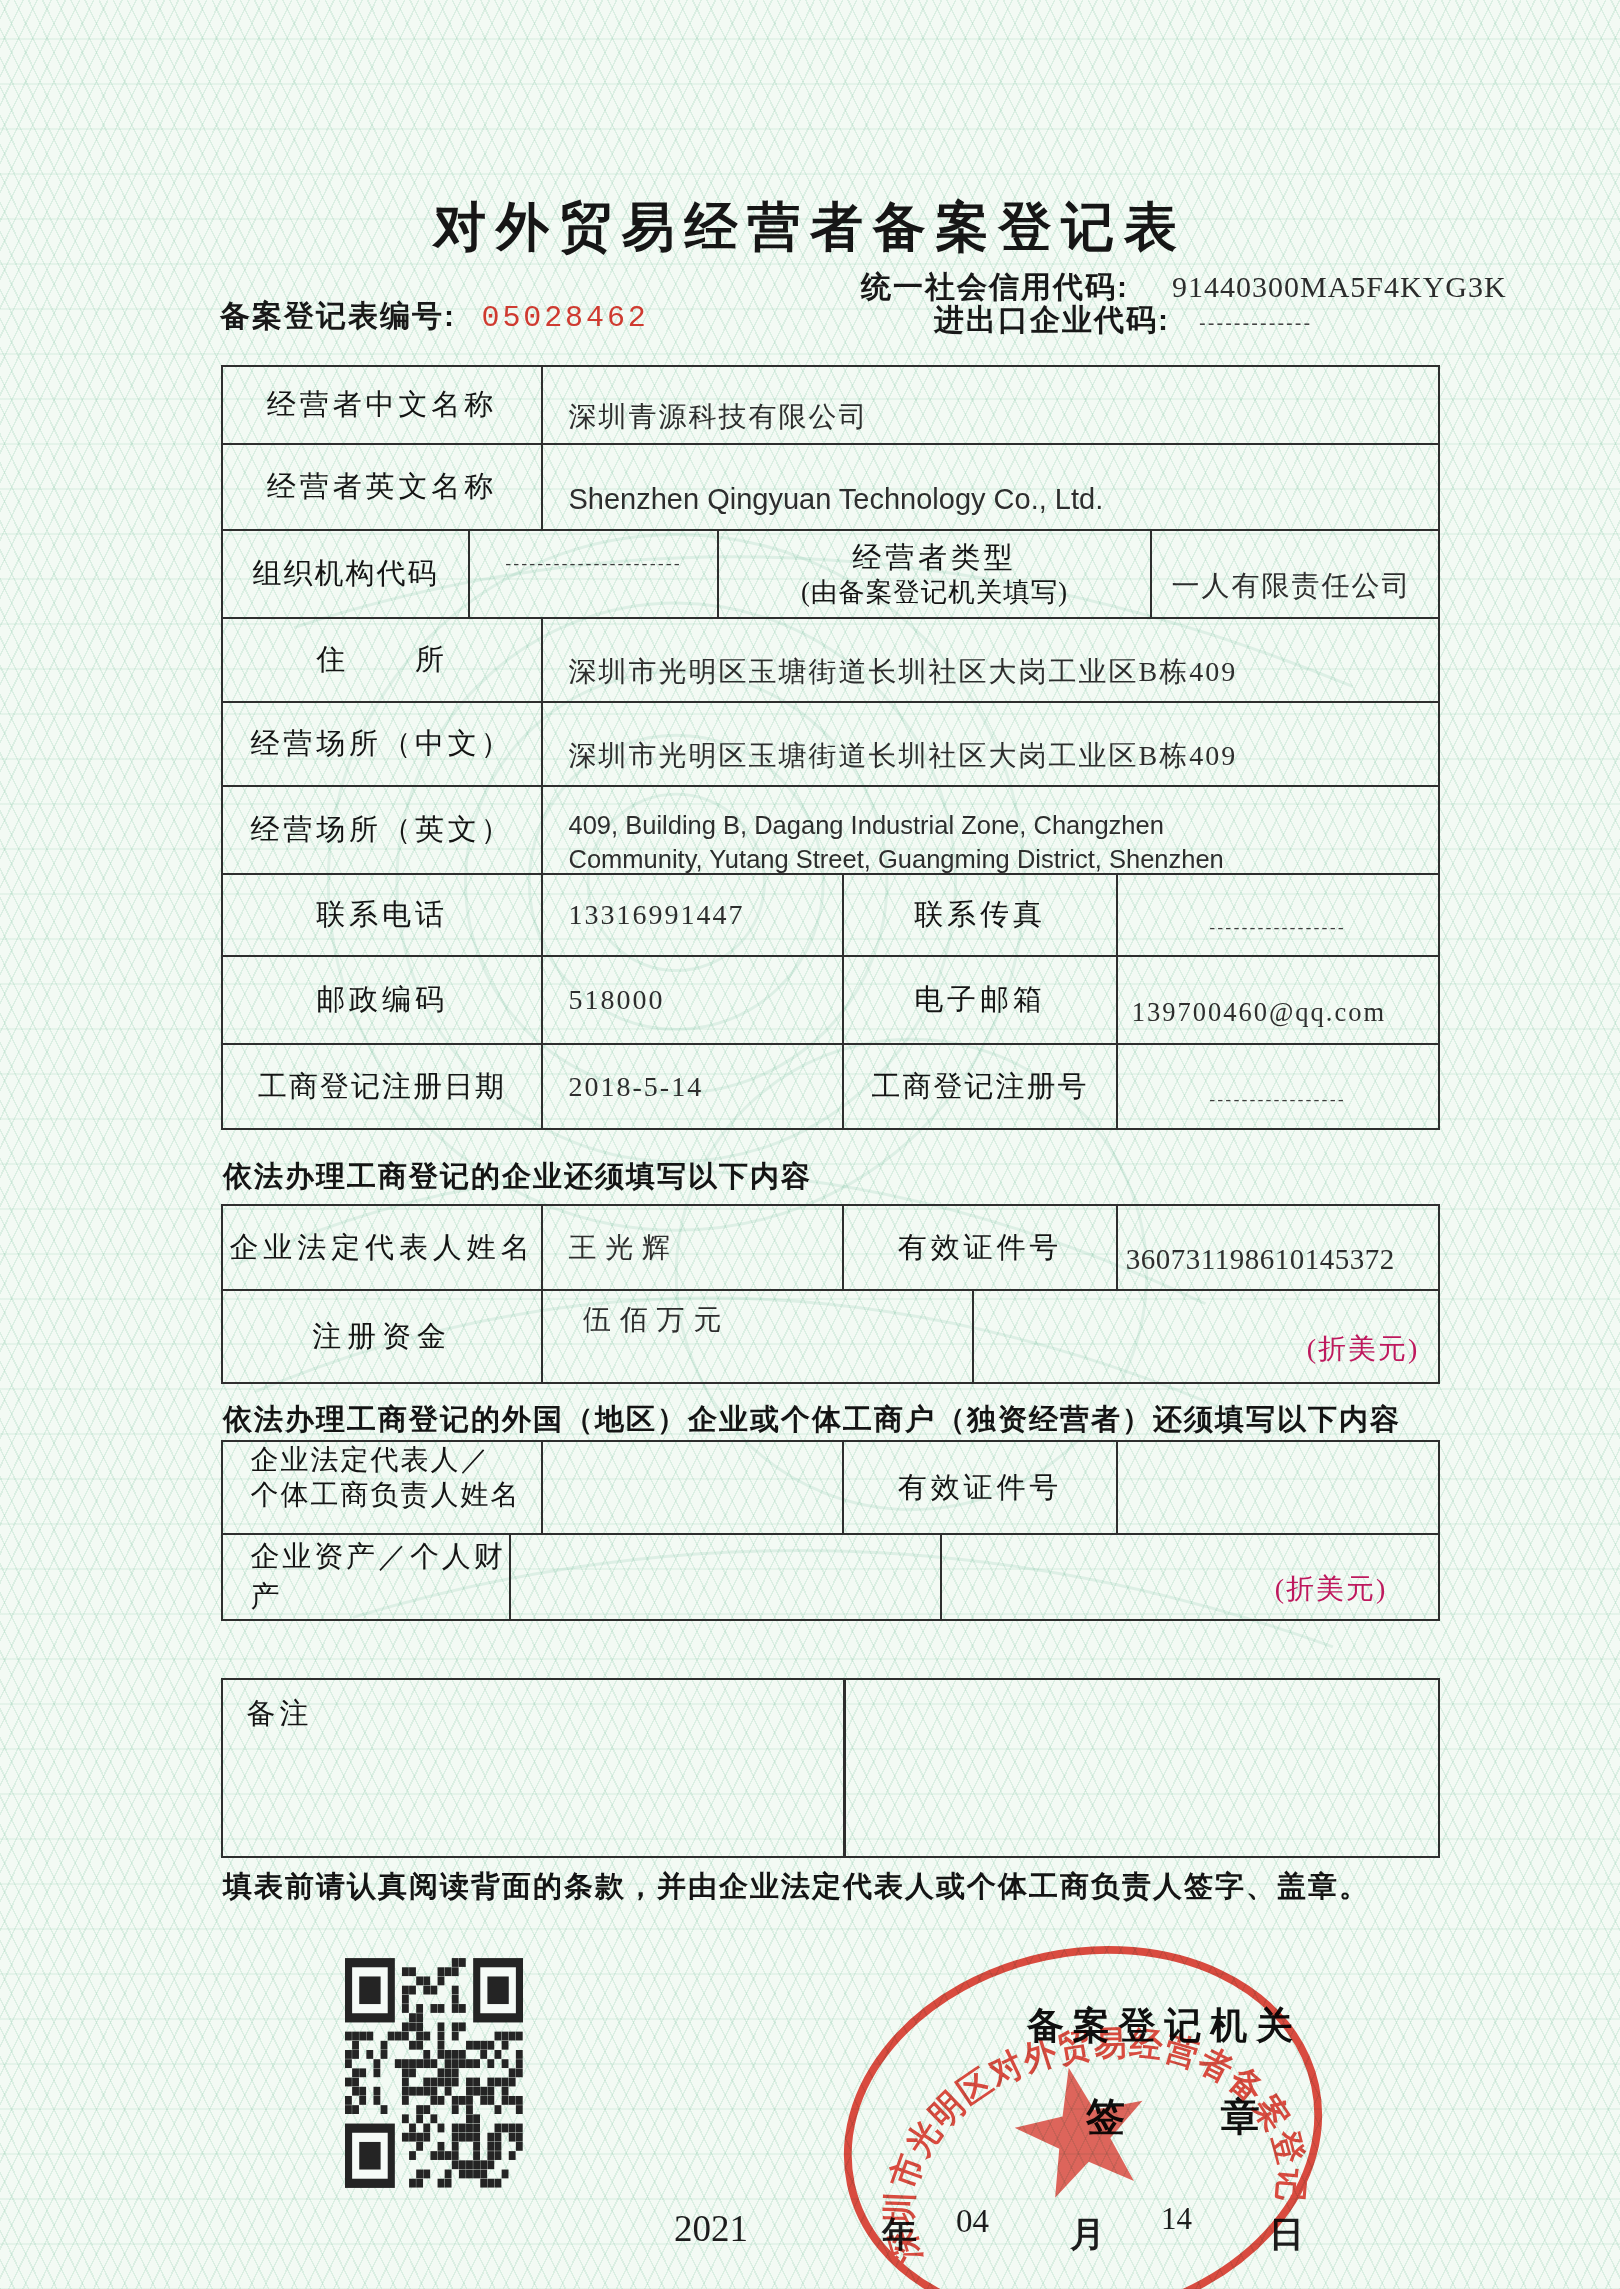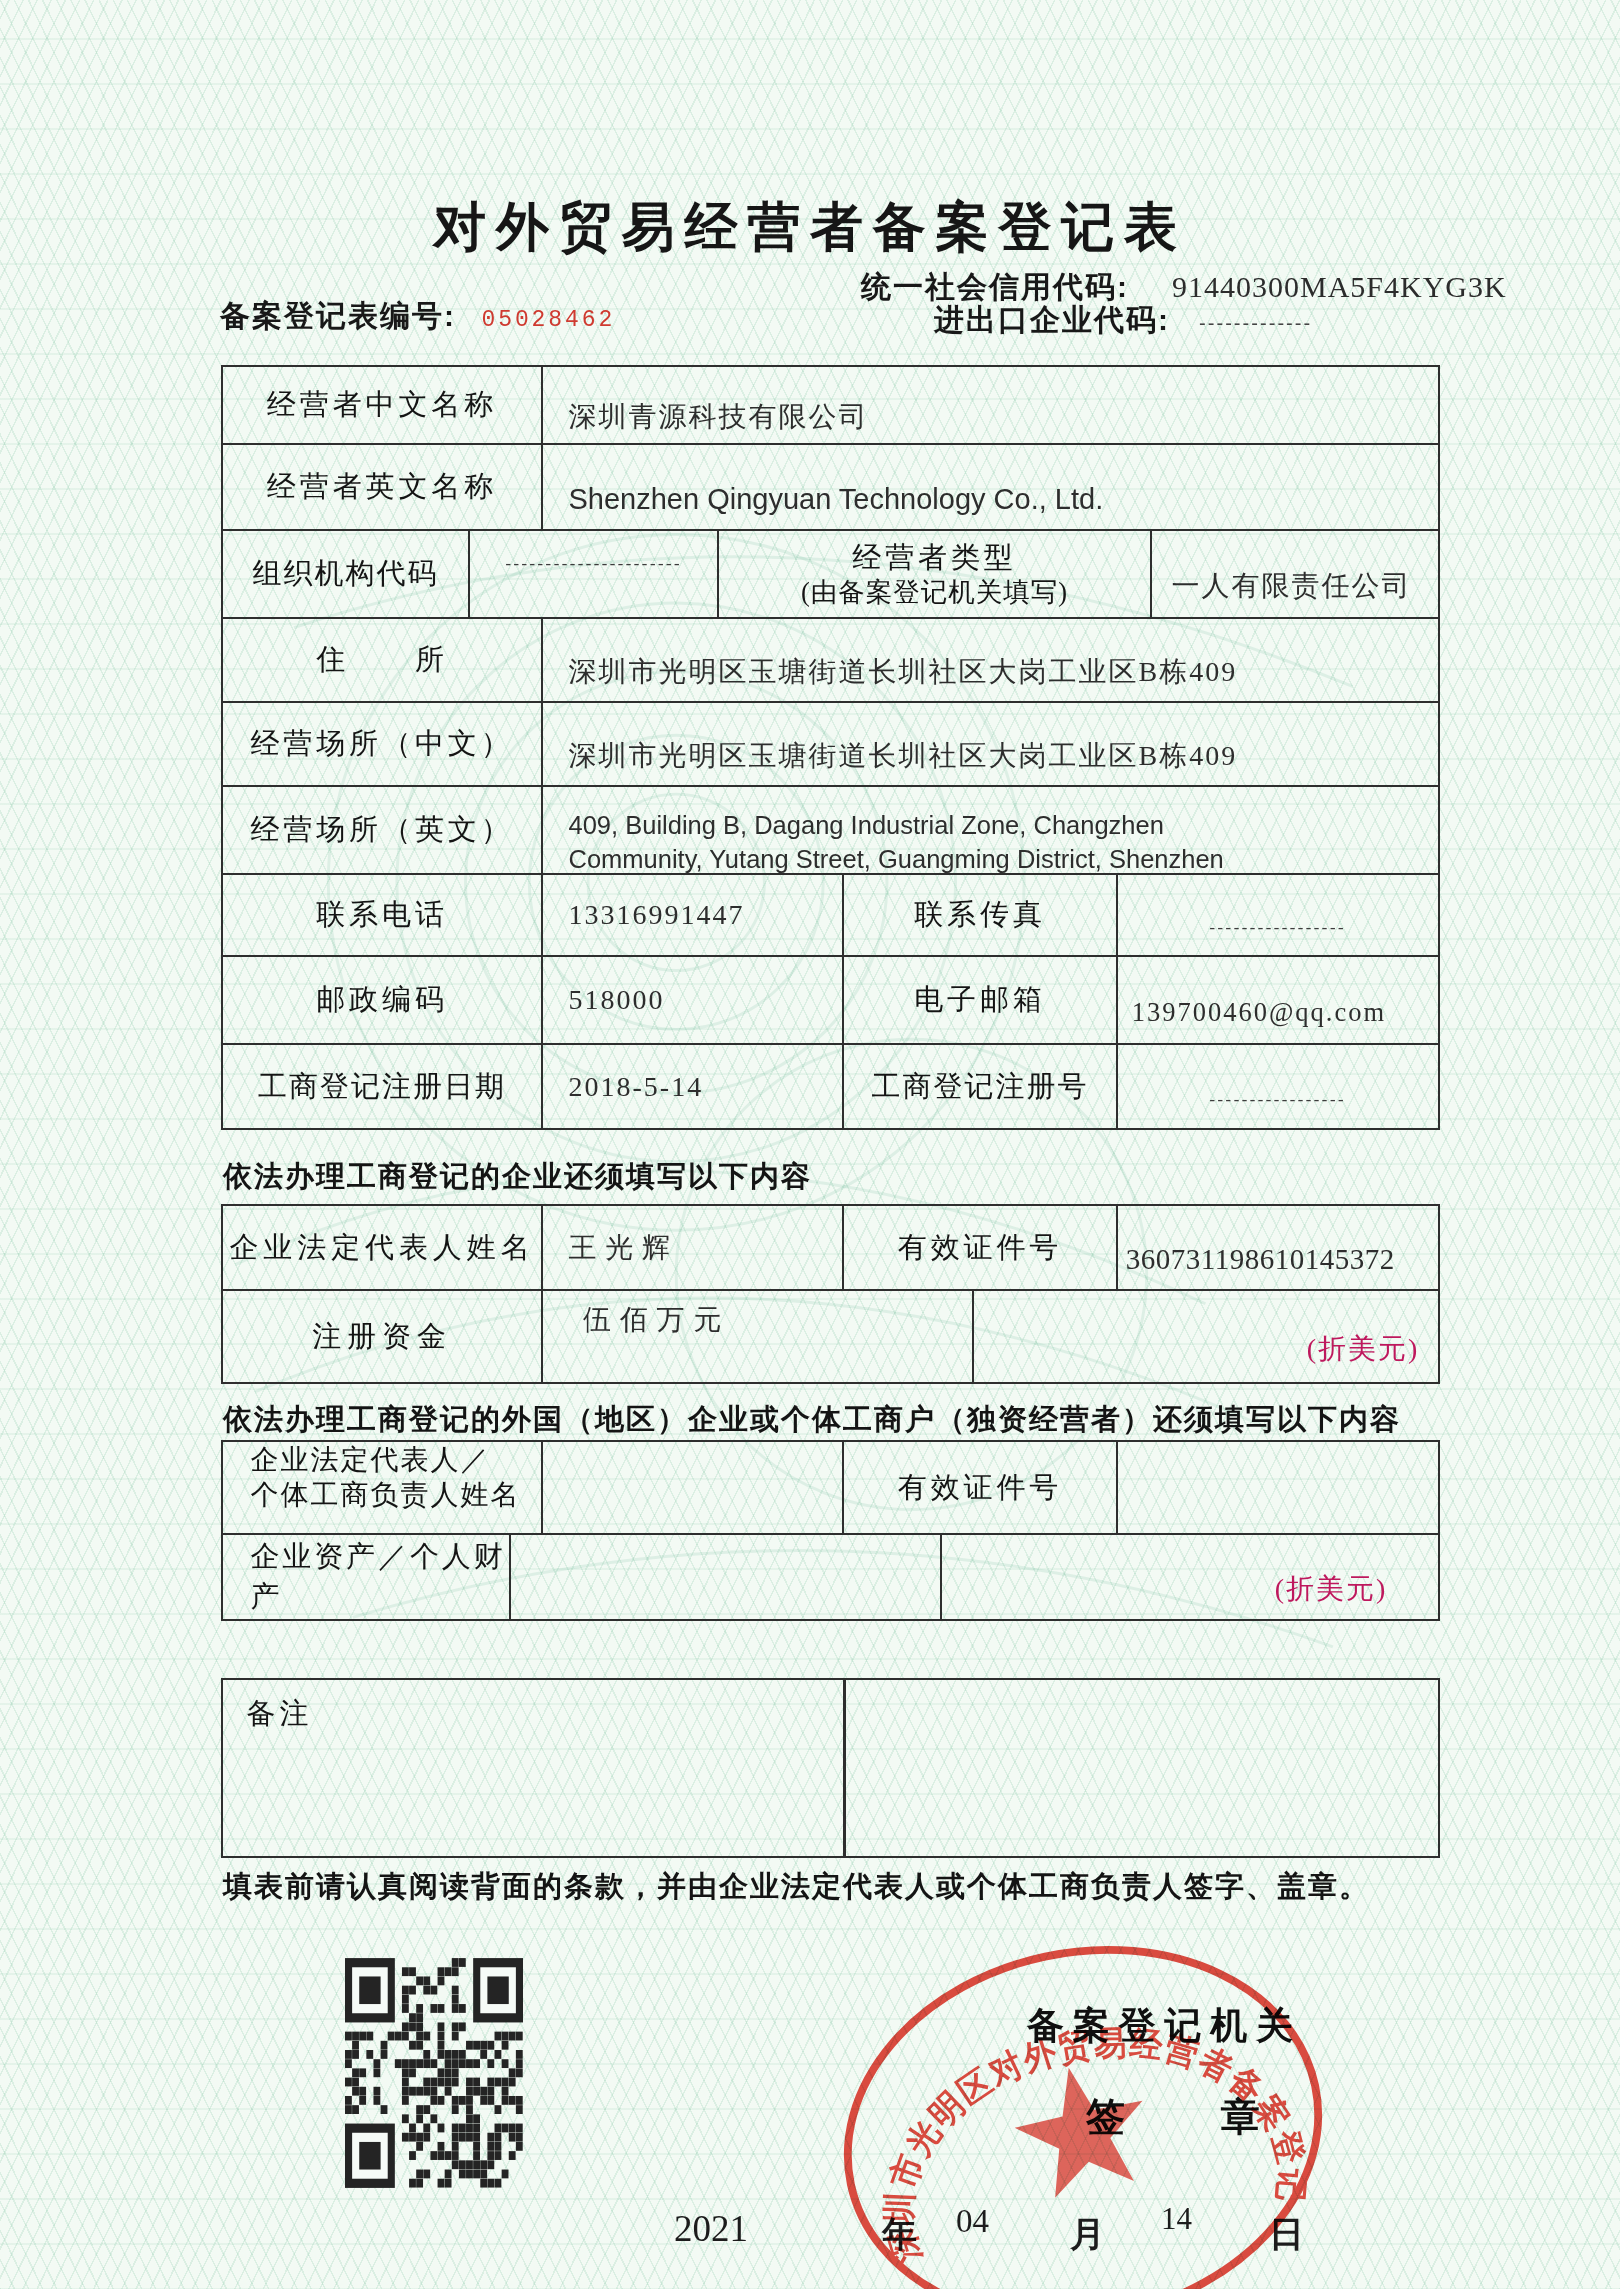--- a/index.html
+++ b/index.html
@@ -18,21 +18,21 @@
   }
   .wm{position:absolute;inset:0;pointer-events:none;}
   .abs{position:absolute;}
   .title{
     margin:0;position:absolute;top:192px;left:0;width:100%;text-align:center;
     font-family:"Liberation Sans","DejaVu Sans",sans-serif;font-weight:700;
     font-size:53px;letter-spacing:9.8px;color:#161616;
   }
   .hlabel{font-family:"Liberation Sans","DejaVu Sans",sans-serif;font-weight:700;font-size:30px;letter-spacing:2px;color:#181818;}
   .hvalue{font-size:30px;letter-spacing:1px;color:#2c2c2c;margin-left:43px;}
-  .red-number{font-family:"Liberation Mono","DejaVu Sans Mono",monospace;font-size:23px;letter-spacing:2.9px;color:#cf3a30;margin-left:25.5px;}
+  .red-number{font-family:"Liberation Mono","DejaVu Sans Mono",monospace;font-size:30px;letter-spacing:2.9px;color:#cf3a30;margin-left:25.5px;}
   .dashline{font-family:"DejaVu Sans",sans-serif;font-size:18.6px;letter-spacing:2px;color:#444;margin-left:29px;}
 
   .tbl{position:absolute;left:221px;width:1219px;box-sizing:border-box;border:2.9px solid #2e2e2e;}
   .row{display:flex;border-bottom:2.5px solid #2e2e2e;}
   .row:last-child{border-bottom:none;}
   .cell{box-sizing:border-box;border-right:2.5px solid #2e2e2e;display:flex;align-items:center;justify-content:center;overflow:hidden;}
   .cell:last-child{border-right:none;margin-top:24px;}
   .cell.label{font-size:29px;letter-spacing:3.9px;color:#141414;text-align:right;}
   .cell.value{justify-content:flex-start;padding:0 25.5px;font-size:28px;letter-spacing:2px;color:#2d2d2d;}
   .cell.value.en{font-family:"Liberation Sans","DejaVu Sans",sans-serif;letter-spacing:0;font-size:29px;}

